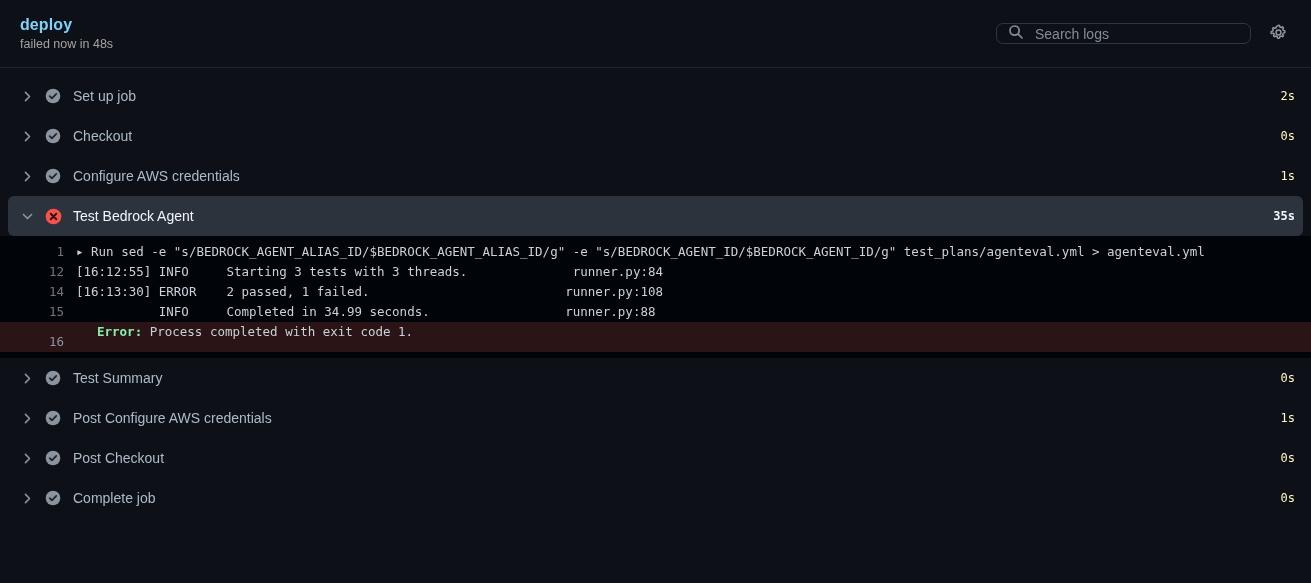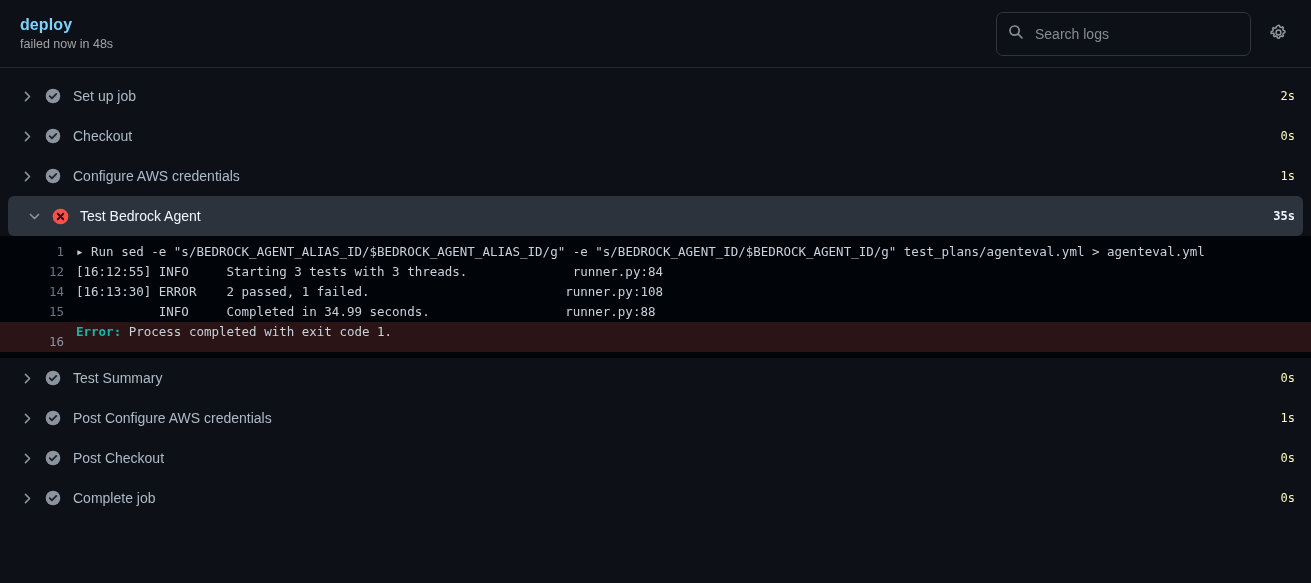--- a/index.html
+++ b/index.html
@@ -45,21 +45,21 @@
     line-height: 15px;
   }
   .header-right {
     margin-left: auto;
     display: flex;
     align-items: center;
     gap: 14px;
   }
   .search-box {
     width: 255px;
-    height: 44px;
+    height: 21px;
     box-sizing: border-box;
     display: flex;
     align-items: center;
     gap: 9px;
     padding: 0 11px;
     border: 1px solid #30363d;
     border-radius: 7px;
     background: #0d1117;
   }
   .search-box .ico { flex: 0 0 auto; display: block; }
@@ -93,21 +93,21 @@
     display: flex;
     align-items: center;
     padding: 0 16px 0 14px;
     box-sizing: border-box;
     cursor: pointer;
   }
   .step-row.active {
     background: #2d333d;
     border-radius: 6px;
     margin: 0 8px;
-    padding-left: 13px;
+    padding-left: 6px;
     padding-right: 8px;
   }
   .chev {
     width: 26px;
     flex: 0 0 26px;
     display: flex;
     align-items: center;
     justify-content: center;
     color: #8b949e;
   }
@@ -157,21 +157,21 @@
     padding-right: 12px;
     color: #6e7681;
     -webkit-user-select: none;
     user-select: none;
   }
   .log-line.error-line .ln { color: #8b949e; margin-top: 10px; }
   .lt {
     color: #c9d1d9;
     white-space: pre;
   }
-  .err-tag { color: #14b8a6; font-weight: bold; }
+  .err-tag { color: #86efac; font-weight: bold; margin-left: 21px; }
   .caret { color: #c9d1d9; }
 </style>
 </head>
 <body>
 
 <div class="header">
 
   <div class="job-meta">
     <div class="job-title">deploy</div>
     <div class="job-status">failed now in 48s</div>

